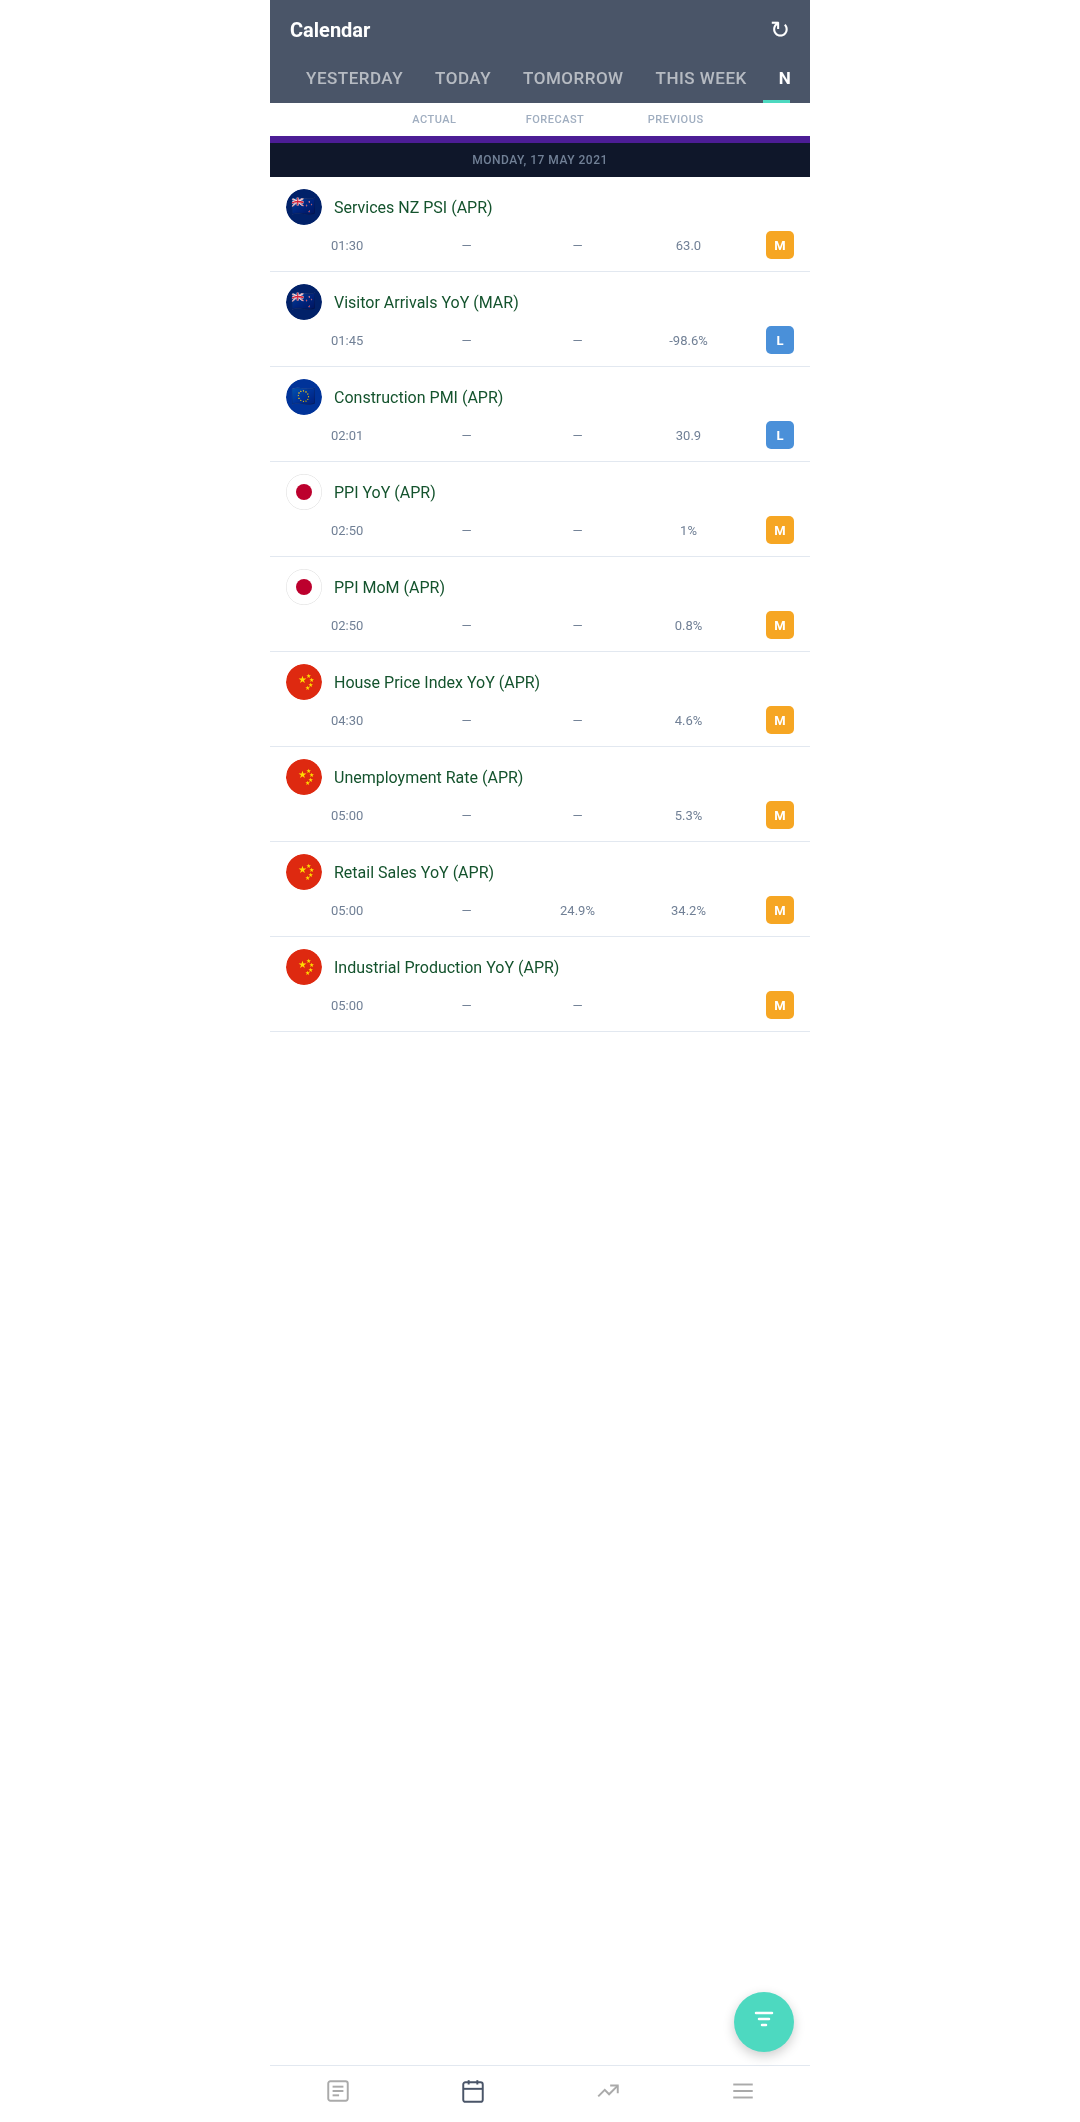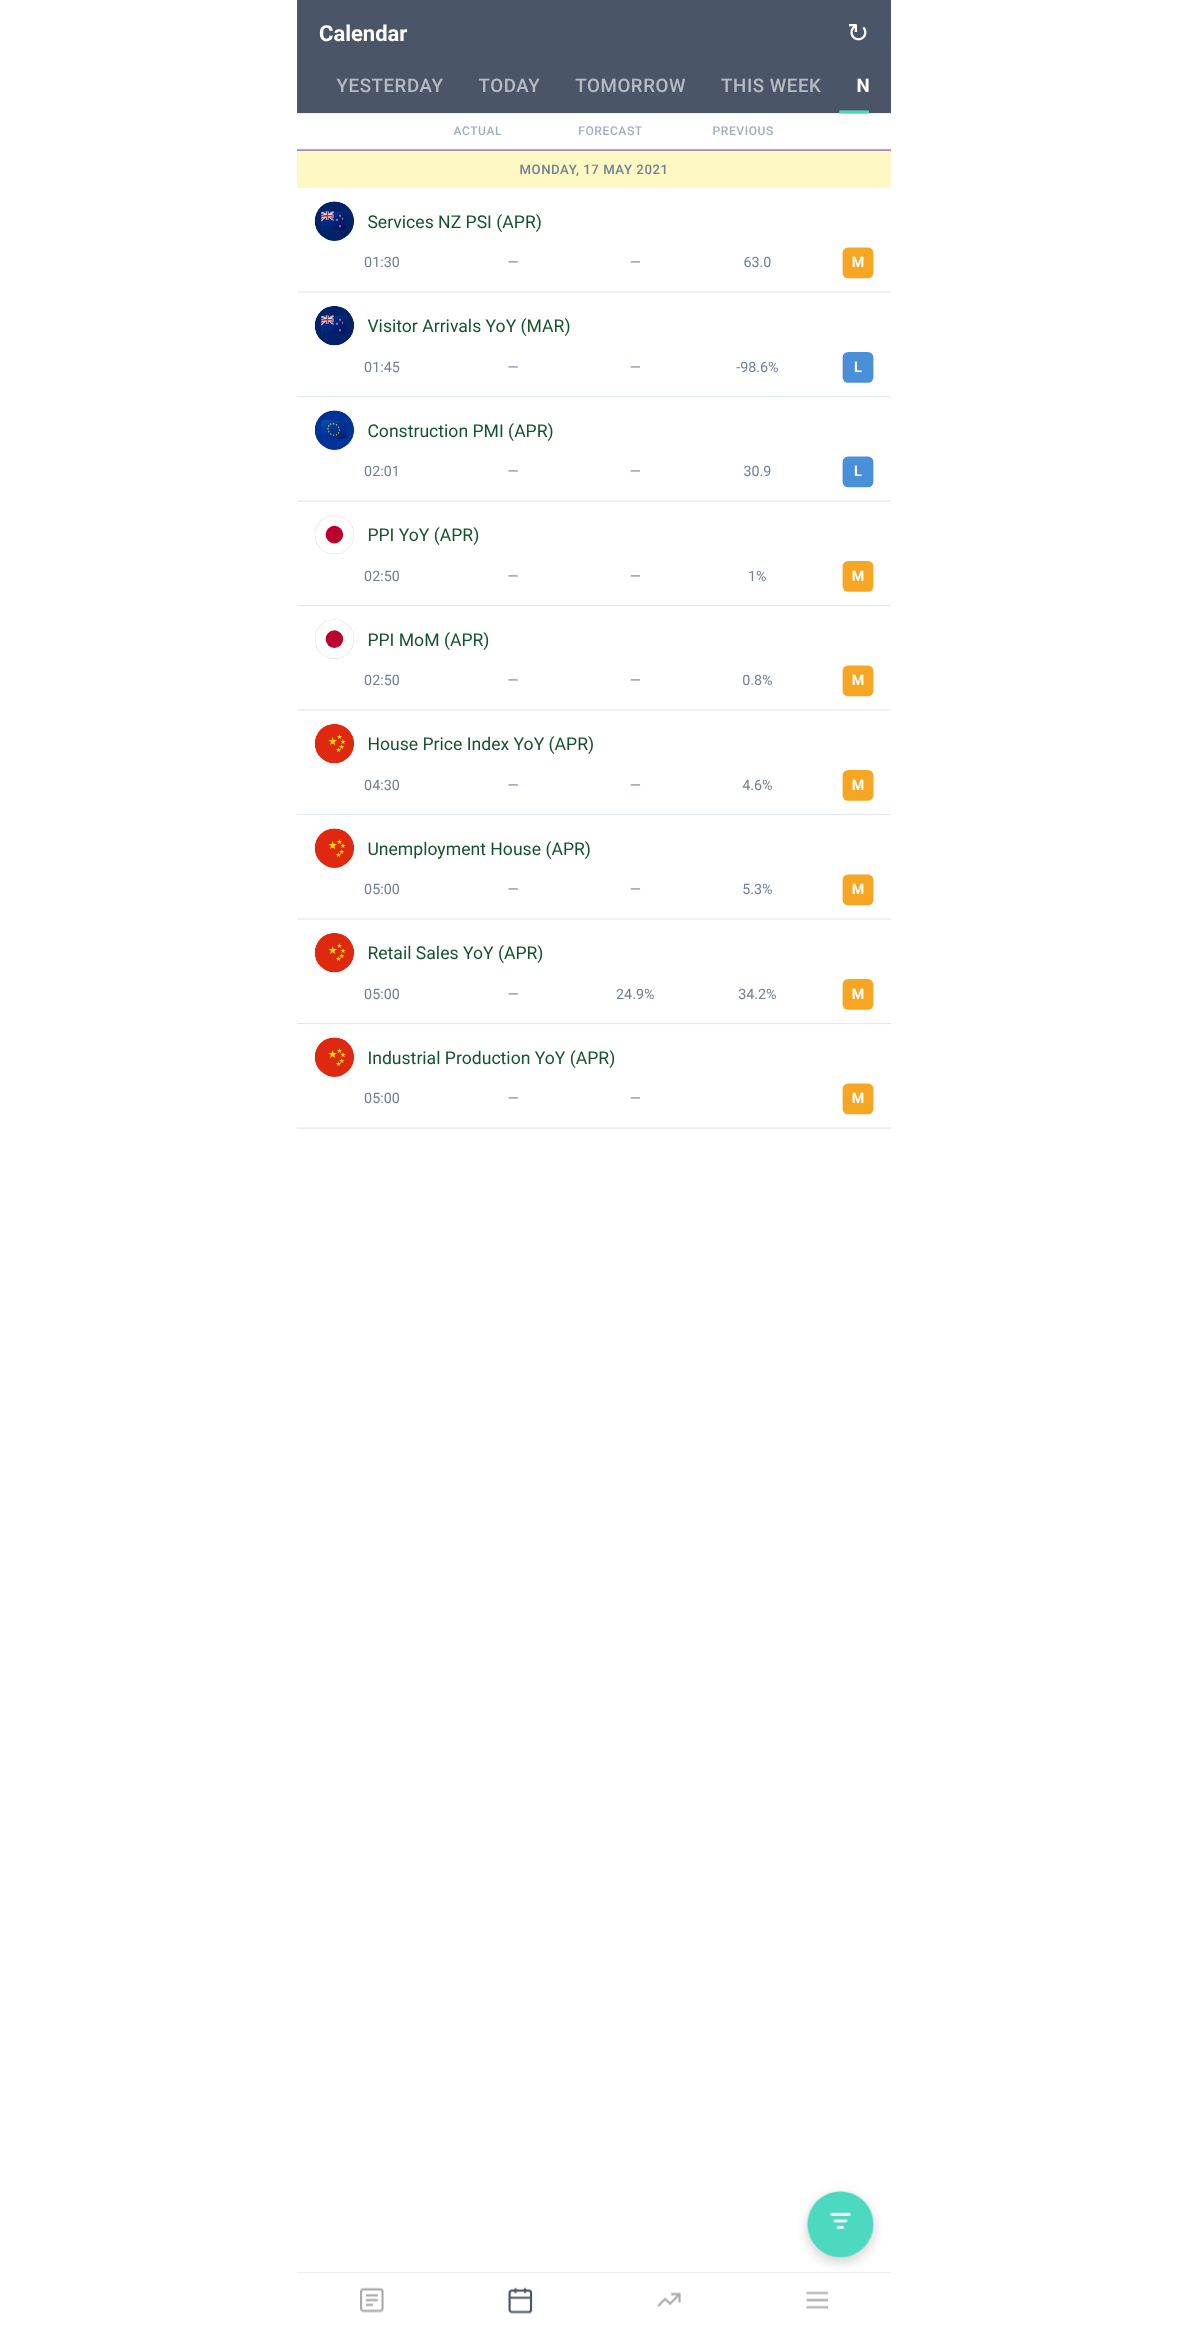--- a/index.html
+++ b/index.html
@@ -57,37 +57,37 @@
       color: white;
       font-weight: 700;
       border-bottom: 3px solid #4dd9c0;
     }
 
     
     .col-headers {
       display: grid;
       grid-template-columns: 80px 1fr 1fr 1fr 50px;
       padding: 10px 16px;
-      border-bottom: 1px solid #4c1d95;
+      border-bottom: 7px solid #4c1d95;
       background: #fff;
       gap: 16px;
     }
     .col-header {
       font-size: 11px;
       color: #a0aec0;
       text-align: center;
       font-weight: 500;
       letter-spacing: 0.5px;
       text-transform: uppercase;
     }
     .col-header:first-child { text-align: left; }
 
     
     .date-section {
-      background: #fef9c3;
+      background: #0f172a;
       padding: 10px 16px;
       font-size: 12px;
       color: #718096;
       text-align: center;
       font-weight: 500;
       letter-spacing: 0.5px;
       text-transform: uppercase;
     }
 
     
@@ -366,21 +366,21 @@
 
       <svg width="36" height="36" viewBox="0 0 36 36">
         <circle cx="18" cy="18" r="18" fill="#DE2910"></circle>
         <text x="12" y="19" font-size="10" fill="#FFDE00">★</text>
         <text x="20" y="14" font-size="6" fill="#FFDE00">★</text>
         <text x="23" y="18" font-size="6" fill="#FFDE00">★</text>
         <text x="22" y="23" font-size="6" fill="#FFDE00">★</text>
         <text x="19" y="26" font-size="6" fill="#FFDE00">★</text>
       </svg>
       </div>
-      <span class="event-name">Unemployment House (APR)</span>
+      <span class="event-name">Unemployment Rate (APR)</span>
     </div>
     <div class="event-data">
       <span class="event-time">05:00</span>
       <span class="event-actual">—</span>
       <span class="event-forecast">—</span>
       <span class="event-previous">5.3%</span>
       <div class="impact-badge impact-m">M</div>
     </div>
   </div>
       <div class="event-row">

